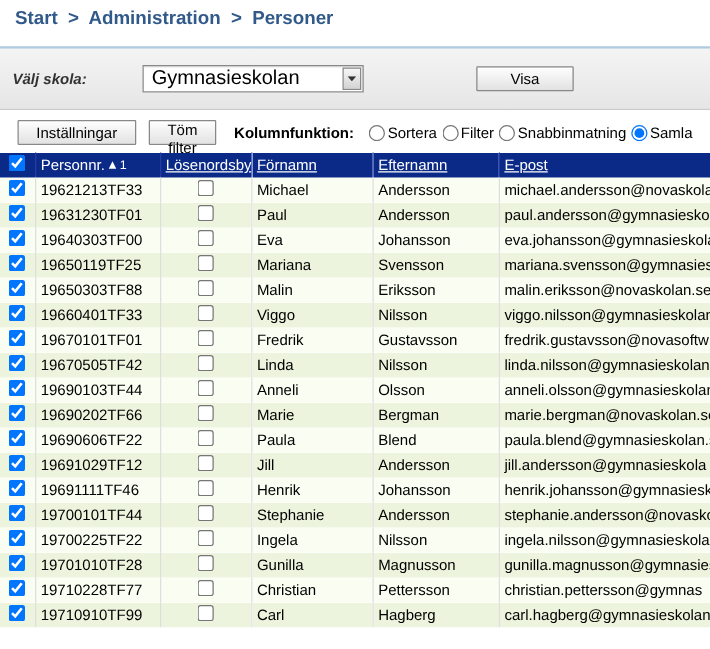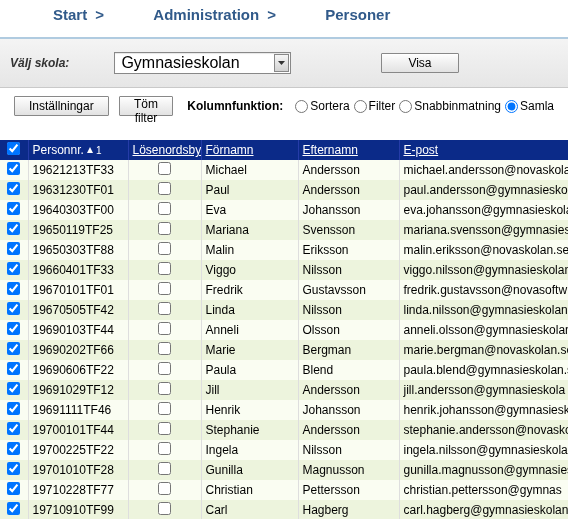--- a/index.html
+++ b/index.html
@@ -12,21 +12,21 @@
   }
   .breadcrumb {
     background: #fff;
     padding: 6px 12px 14px 12px;
     font-size: 15px;
     font-weight: bold;
     color: #315a8a;
     border-bottom: 2px solid #b0cbe0;
   }
   .breadcrumb span.sep { color: #315a8a; padding: 0 4px; }
-  .breadcrumb a { color: #315a8a; text-decoration: none; margin-left: 41px; }
+  .breadcrumb a { color: #315a8a; text-decoration: none; }
 
   .filterbar {
     background: linear-gradient(#f4f4f4,#e6e6e6);
     border-bottom: 1px solid #c9c9c9;
     padding: 13px 10px;
     display: flex;
     align-items: center;
   }
   .filterbar label.section {
     font-weight: bold;
@@ -66,21 +66,21 @@
     height:20px;
     padding:0 22px;
     font-size:12px;
     border-radius:1px;
     cursor:pointer;
     box-shadow: inset 0 1px 0 #fff;
   }
   .btn-visa { margin-left: 90px; padding:0 26px; }
 
   .toolbar {
-    padding:8px 14px 24px 14px;
+    padding:8px 14px 6px 14px;
     background:#fff;
     display:flex;
     align-items:center;
     gap:10px;
   }
   .toolbar .btn { padding:0 14px; }
   .toolbar .collabel { font-weight:bold; color:#000; margin-left:4px; margin-right:2px; }
   .radios { display:flex; align-items:center; gap:4px;justify-content:space-between; }
   .radios label { display:flex; align-items:center; gap:2px; color:#000; font-size:12px;}
   .radios input { margin:0; }

